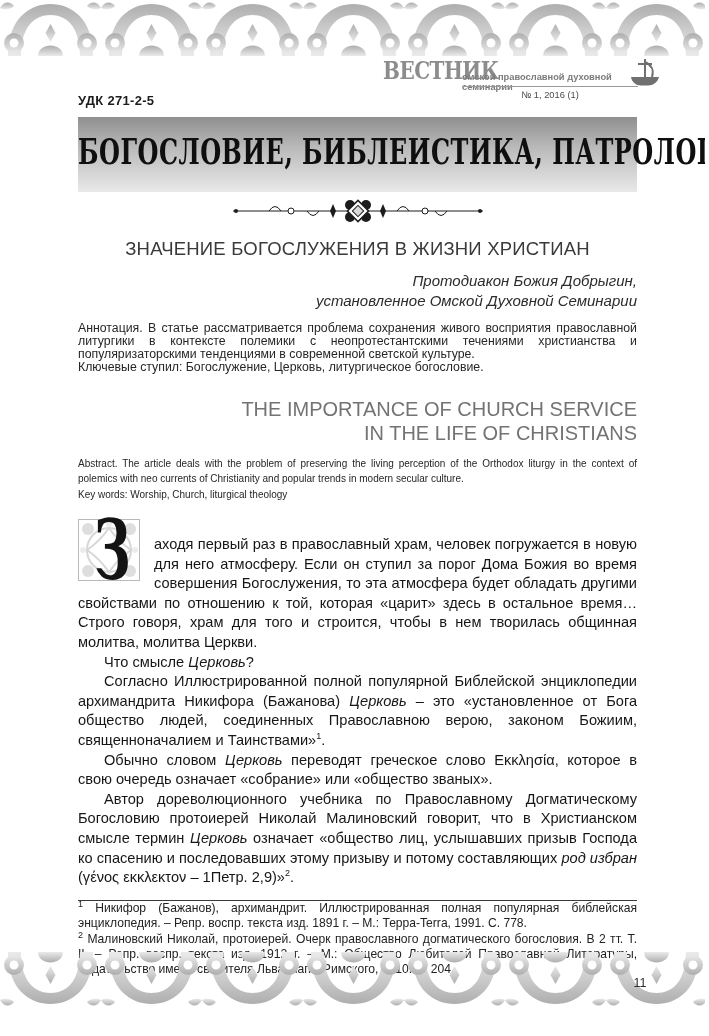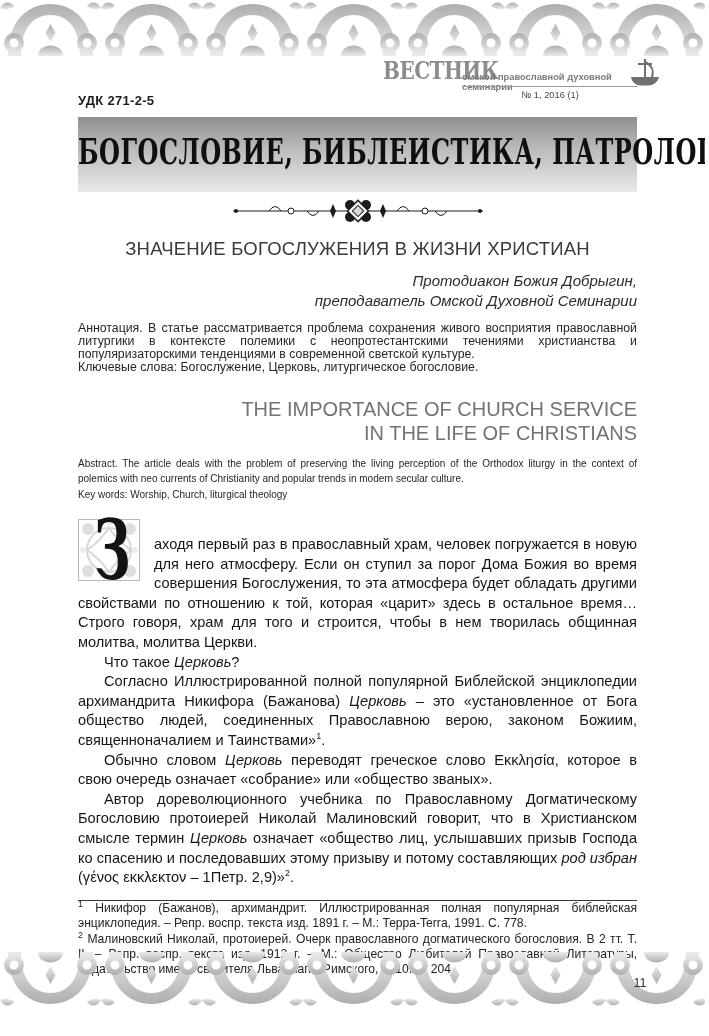--- a/index.html
+++ b/index.html
@@ -125,26 +125,26 @@
           <circle cx="8" cy="6" r="5" fill="#1c1c1c"></circle>
         <rect x="-7.5" y="-7.5" width="15" height="15" transform="rotate(45)" fill="#fff" stroke="#1c1c1c" stroke-width="1.5"></rect>
         <rect x="-4" y="-4" width="8" height="8" transform="rotate(45)" fill="#d9d9d9" stroke="#1c1c1c"></rect>
       </g>
     </svg>
   </div>
 
   <div class="title-ru">ЗНАЧЕНИЕ БОГОСЛУЖЕНИЯ В ЖИЗНИ ХРИСТИАН</div>
   <div class="authors">
     <div>Протодиакон Божия Добрыгин,</div>
-    <div>преподаватель Омской Духовной Семинарии</div>
+    <div>установленное Омской Духовной Семинарии</div>
   </div>
 
   <div class="annotation">
     <div>Аннотация. В статье рассматривается проблема сохранения живого восприятия православной литургики в контексте полемики с неопротестантскими течениями христианства и популяризаторскими тенденциями в современной светской культуре.</div>
-    <div class="kw">Ключевые слова: Богослужение, Церковь, литургическое богословие.</div>
+    <div class="kw">Ключевые ступил: Богослужение, Церковь, литургическое богословие.</div>
   </div>
 
   <div class="en-title">
     <div>THE IMPORTANCE OF CHURCH SERVICE</div>
     <div>IN THE LIFE OF CHRISTIANS</div>
   </div>
 
   <div class="abstract" lang="en">
     <div>Abstract. The article deals with the problem of preserving the living perception of the Orthodox liturgy in the context of polemics with neo currents of Christianity and popular trends in modern secular culture.</div>
     <div class="kw">Key words: Worship, Church, liturgical theology</div>
@@ -168,21 +168,21 @@
           <g fill="#ececec">
             <circle cx="31" cy="5" r="3"></circle>
               <circle cx="31" cy="57" r="3"></circle>
             <circle cx="5" cy="31" r="3"></circle>
               <circle cx="57" cy="31" r="3"></circle>
           </g>
         </svg>
         <span class="dc-letter">З</span>
       </span><span>аходя первый раз в православный храм, человек погружается в новую для него атмосферу. Если он ступил за порог Дома Божия во время совершения Богослужения, то эта атмосфера будет обладать другими свойствами по отношению к той, которая «царит» здесь в остальное время… Строго говоря, храм для того и строится, чтобы в нем творилась общинная молитва, молитва Церкви.</span>
     </p>
-    <p class="ind"><span>Что такое </span><span class="it">Церковь</span><span>?</span></p>
+    <p class="ind"><span>Что смысле </span><span class="it">Церковь</span><span>?</span></p>
     <p class="ind"><span>Согласно Иллюстрированной полной популярной Библейской энциклопедии архимандрита Никифора (Бажанова) </span><span class="it">Церковь</span><span> – это «установленное от Бога общество людей, соединенных Православною верою, законом Божиим, священноначалием и Таинствами»</span><sup>1</sup><span>.</span></p>
     <p class="ind"><span>Обычно словом </span><span class="it">Церковь</span><span> переводят греческое слово Εκκλησία, которое в свою очередь означает «собрание» или «общество званых».</span></p>
     <p class="ind"><span>Автор дореволюционного учебника по Православному Догматическому Богословию протоиерей Николай Малиновский говорит, что в Христианском смысле термин </span><span class="it">Церковь</span><span> означает «общество лиц, услышавших призыв Господа ко спасению и последовавших этому призыву и потому составляющих </span><span class="it">род избран</span><span> (γένος εκκλεκτον – 1Петр. 2,9)»</span><sup>2</sup><span>.</span></p>
 
     <div class="fnrule"></div>
     <p class="fn"><sup>1</sup><span> Никифор (Бажанов), архимандрит. Иллюстрированная полная популярная библейская энциклопедия. – Репр. воспр. текста изд. 1891 г. – М.: Терра-Terra, 1991. С. 778.</span></p>
     <p class="fn"><sup>2</sup><span> Малиновский Николай, протоиерей. Очерк православного догматического богословия. В 2 тт. Т. II. – Репр. воспр. текста изд. 1912 г. – М.: Общество Любителей Православной Литературы, Издательство имени святителя Льва, папы Римского, 2010. С. 204.</span></p>
   </div>
 
   <svg class="orn-bottom" width="709" height="56">

